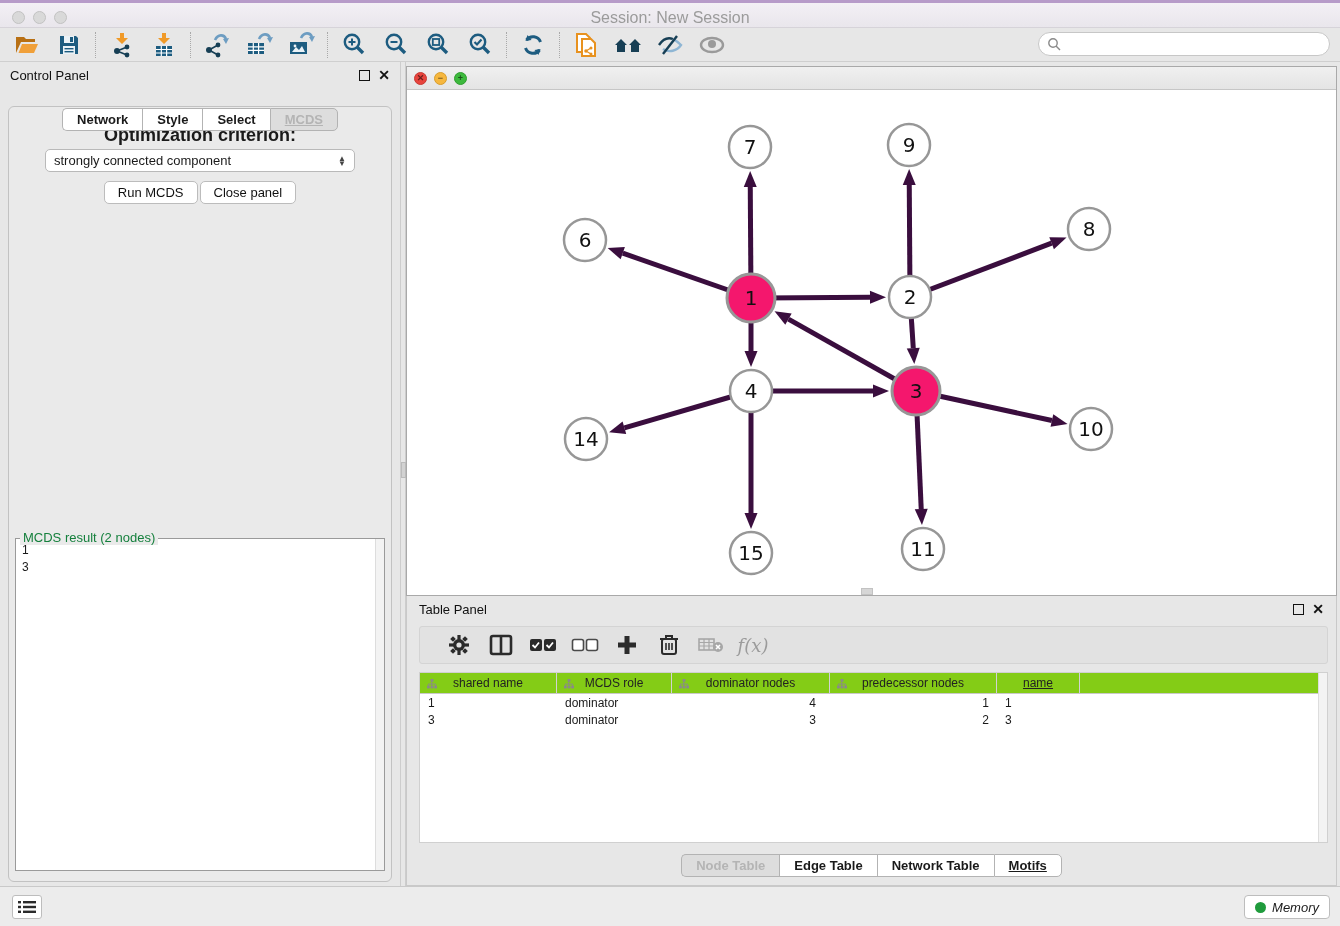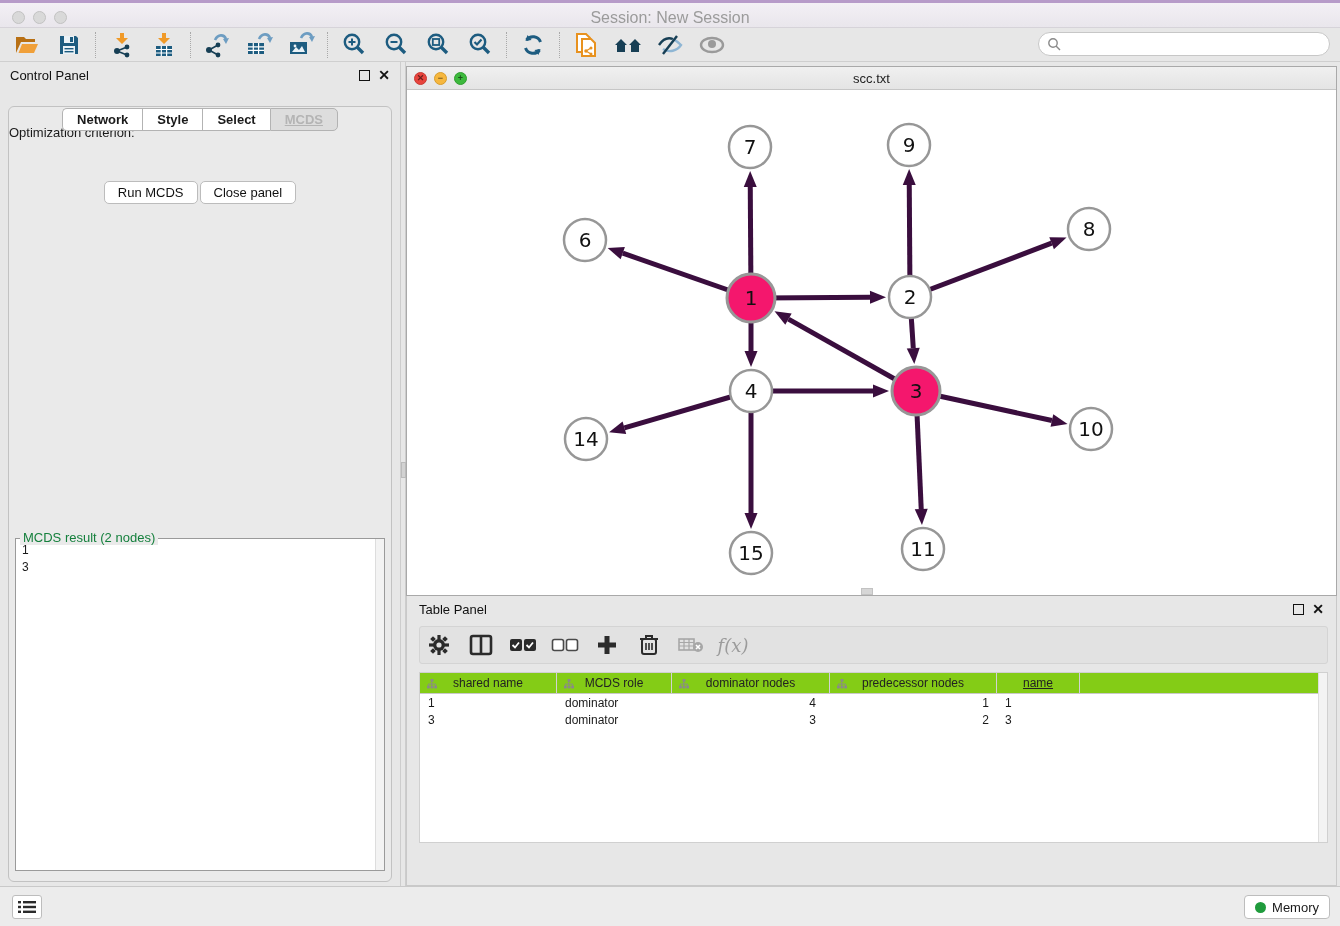--- a/index.html
+++ b/index.html
@@ -32,21 +32,21 @@
   .float-btn { width:11px; height:11px; border:1.5px solid #111; background:transparent; }
   .close-x { font-size:14px; font-weight:bold; color:#111; line-height:11px; }
   .cp-tabs { display:flex; justify-content:center; margin-top:20px; position:relative; z-index:2; }
   .seg { border:1px solid #b3b3b3; border-right:none; background:#fff; font-size:13px; font-weight:bold;
     padding:3px 14px; color:#1a1a1a; }
   .seg:first-child { border-radius:5px 0 0 5px; }
   .seg:last-child { border-radius:0 5px 5px 0; border-right:1px solid #b3b3b3;text-decoration:underline; }
   .seg.disabled { background:#ddd; color:#b4b4b4; font-weight:bold; }
   .cp-inner { position:absolute; left:8px; right:8px; top:44px; bottom:4px; background:#eaeaea;
     border:1px solid #c2c2c2; border-radius:6px; }
-  .opt-label { text-align:left; font-size:13px; margin-top:18px; }
+  .opt-label { text-align:center; font-size:18px; margin-top:18px;font-weight:bold; }
   .dropdown { position:absolute; left:36px; right:36px; top:42px; height:23px; background:#fff;
     border:1px solid #b9b9b9; border-radius:5px; display:flex; align-items:center; padding:0 8px; font-size:13px; }
   .dd-chevrons { margin-left:auto; display:flex; flex-direction:column; line-height:5px; font-size:8px; color:#444; }
   .cp-buttons { position:absolute; top:74px; left:0; right:0; display:flex; justify-content:center; gap:2px; }
   .mac-btn { background:#fff; border:1px solid #bcbcbc; border-radius:5px; font-size:13px; padding:3px 13px; color:#111; }
   .result-box { position:absolute; left:6px; right:6px; top:431px; bottom:10px; background:#fff; border:1px solid #9a9a9a; }
   .result-legend { position:absolute; top:-9px; left:4px; background:#eaeaea; padding:0 3px; font-size:13px; color:#15803d; }
   .result-content { position:absolute; inset:3px 12px 3px 6px; font-size:12px; white-space:pre; line-height:17px; }
   .result-scroll { position:absolute; top:0; bottom:0; right:0; width:9px; background:#f3f3f3; border-left:1px solid #ddd; }
 
@@ -68,36 +68,36 @@
   .tl.green { background:#3db93d; border:1px solid #2f9e2f; }
   .net-title { position:absolute; left:0; right:0; text-align:center; font-size:13px; color:#222; }
   .net-canvas { position:relative; width:929px; height:505px; background:#fff; }
   .h-split-handle { position:absolute; left:454px; bottom:0px; width:12px; height:7px; background:#d6d6d6; border:1px solid #c2c2c2; }
 
   
   .table-panel { position:absolute; left:406px; top:596px; width:931px; height:290px; background:#e7e7e7;
     border:1px solid #c9c9c9; border-top:none; }
   .tp-header { height:26px; display:flex; align-items:center; padding:0 12px; }
   .tp-toolbar { position:absolute; left:12px; right:8px; top:30px; height:38px; background:#e2e2e2;
-    border:1px solid #d4d4d4; border-radius:3px; display:flex; align-items:center; padding-left:0; gap:4px; }
+    border:1px solid #d4d4d4; border-radius:3px; display:flex; align-items:center; padding-left:20px; gap:4px; }
   .tpicon { width:38px; height:30px; display:flex; align-items:center; justify-content:center; }
   .fx-label { font-family:"DejaVu Serif", serif; font-style:italic; font-size:18px; color:#9b9b9b; }
   .tp-table { position:absolute; left:12px; right:8px; top:76px; bottom:42px; background:#fff; border:1px solid #d0d0d0; overflow:hidden; }
   .tbl-header { display:flex; height:21px; background:#84cc16; border-bottom:1px solid #c9c9c9; }
   .th-cell { position:relative; border-right:1px solid #d2d2d2; font-size:12px; display:flex;
     align-items:center; justify-content:center; color:#222; }
   .th-ico { position:absolute; left:7px; top:5px; }
   .tbl-row { display:flex; height:17px; font-size:12px; align-items:center; }
   .td { overflow:hidden; white-space:nowrap; }
   .td.ra { text-align:right; }
   .tbl-scroll { position:absolute; right:0; top:0; bottom:0; width:9px; background:#f3f3f3; border-left:1px solid #ddd; }
   .tp-tabs { position:absolute; left:0; right:0; bottom:8px; display:flex; justify-content:center; }
 
   
-  .statusbar { position:absolute; left:0; top:886px; width:1340px; height:40px; background:#ececec; border-top:1px solid #c9c9c9; }
+  .statusbar { position:absolute; left:0; top:886px; width:1340px; height:40px; background:#ececec; border-top:1px solid #c9c9c9;font-style:italic; }
   .list-btn { position:absolute; left:12px; top:8px; width:30px; height:24px; background:#fff; border:1px solid #bdbdbd;
     border-radius:3px; display:flex; align-items:center; justify-content:center; }
   .memory-btn { position:absolute; right:10px; top:8px; height:24px; background:#fff; border:1px solid #bdbdbd;
     border-radius:4px; display:flex; align-items:center; gap:6px; padding:0 10px; font-size:13px; }
   .mem-dot { width:11px; height:11px; border-radius:50%; background:#1f9b3c; }
 </style>
 </head>
 <body>
 
 <div class="titlebar">
@@ -271,20 +271,27 @@
     </div>
   </div>
   <div class="cp-tabs" id="cp-tabs">
       <div class="seg">Network</div>
       <div class="seg">Style</div>
       <div class="seg">Select</div>
       <div class="seg disabled">MCDS</div>
     </div>
   <div class="cp-inner">
     <div class="opt-label">Optimization criterion:</div>
+    <div class="dropdown">
+      <span>strongly connected component</span>
+      <span class="dd-chevrons">
+          <span>▲</span>
+          <span>▼</span>
+        </span>
+    </div>
     <div class="cp-buttons">
       <button class="mac-btn">Run MCDS</button>
       <button class="mac-btn">Close panel</button>
     </div>
     <div class="result-box">
       <div class="result-legend">MCDS result (2 nodes)</div>
       <div class="result-content" id="result-content">1
 3</div>
       <div class="result-scroll"></div>
     </div>
@@ -295,21 +302,20 @@
   <div class="v-split-handle"></div>
 </div>
 
 <div class="net-window">
   <div class="net-titlebar">
     <div class="traffic">
       <div class="tl red">✕</div>
       <div class="tl yellow">−</div>
       <div class="tl green">+</div>
     </div>
-    <div class="net-title">scc.txt</div>
   </div>
   <div class="net-canvas">
     <svg id="graph-svg" width="929" height="505">
         <line x1="344" y1="208" x2="343.2648948534724" y2="96.99912287434069" stroke="#3a0e3e" stroke-width="5"></line>
         <polygon points="343.15893691208345,80.99947372460441 349.76475232055276,96.95607746065141 336.76503738639207,97.04216828802996" fill="#3a0e3e"></polygon>
         <line x1="344" y1="208" x2="215.76142168481576" y2="163.19374974529708" stroke="#3a0e3e" stroke-width="5"></line>
         <polygon points="200.65685301088945,157.91624984717825 217.90540601842653,157.05751872151453 213.61743735120498,169.32998076907964" fill="#3a0e3e"></polygon>
         <line x1="344" y1="208" x2="463.000791084478" y2="207.25156735166996" stroke="#3a0e3e" stroke-width="5"></line>
         <polygon points="479.0004746506868,207.15094041100198 463.0416707791244,213.7514388004423 462.95991138983163,200.75169590289764" fill="#3a0e3e"></polygon>
         <line x1="344" y1="208" x2="344" y2="261" stroke="#3a0e3e" stroke-width="5"></line>
@@ -495,20 +501,26 @@
         <div class="tbl-row">
           <div class="td" style="width: 137px; padding: 0px 0px 0px 8px;">3</div>
           <div class="td" style="width: 115px; padding: 0px 0px 0px 8px;">dominator</div>
           <div class="td ra" style="width: 158px; padding: 0px 14px 0px 0px;">3</div>
           <div class="td ra" style="width: 167px; padding: 0px 8px 0px 0px;">2</div>
           <div class="td" style="width: 83px; padding: 0px 0px 0px 8px;">3</div>
         </div>
       </div>
     <div class="tbl-scroll"></div>
   </div>
+  <div class="tp-tabs" id="tp-tabs">
+      <div class="seg disabled">Node Table</div>
+      <div class="seg">Edge Table</div>
+      <div class="seg">Network Table</div>
+      <div class="seg">Motifs</div>
+    </div>
 </div>
 
 <div class="statusbar">
   <div class="list-btn">
     <svg width="18" height="14" viewBox="0 0 18 14">
         <g fill="#2b2b2b">
           <rect x="0" y="1" width="3" height="2.4"></rect>
           <rect x="5" y="1" width="13" height="2.4"></rect>
           <rect x="0" y="5.8" width="3" height="2.4"></rect>
           <rect x="5" y="5.8" width="13" height="2.4"></rect>

